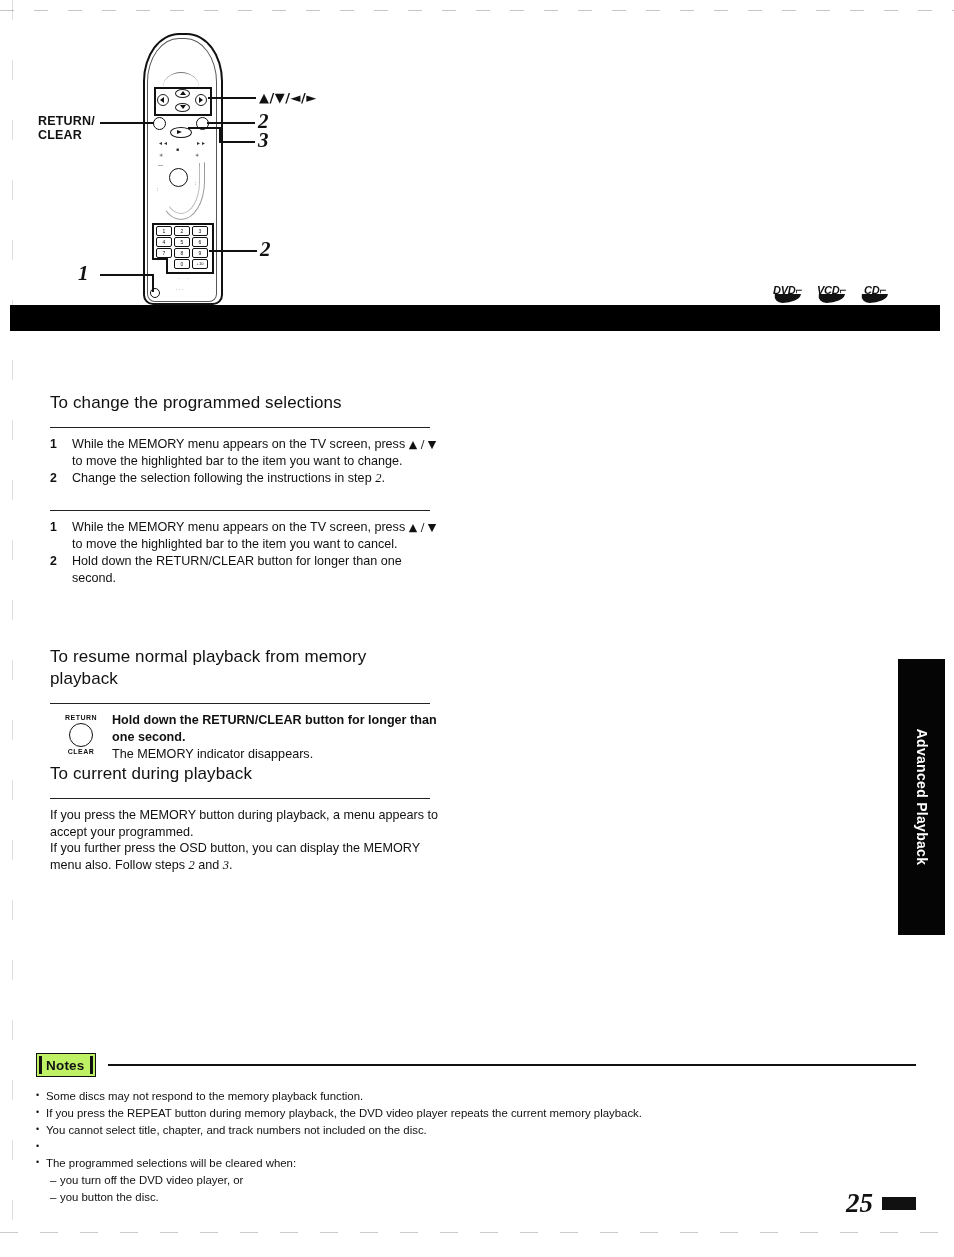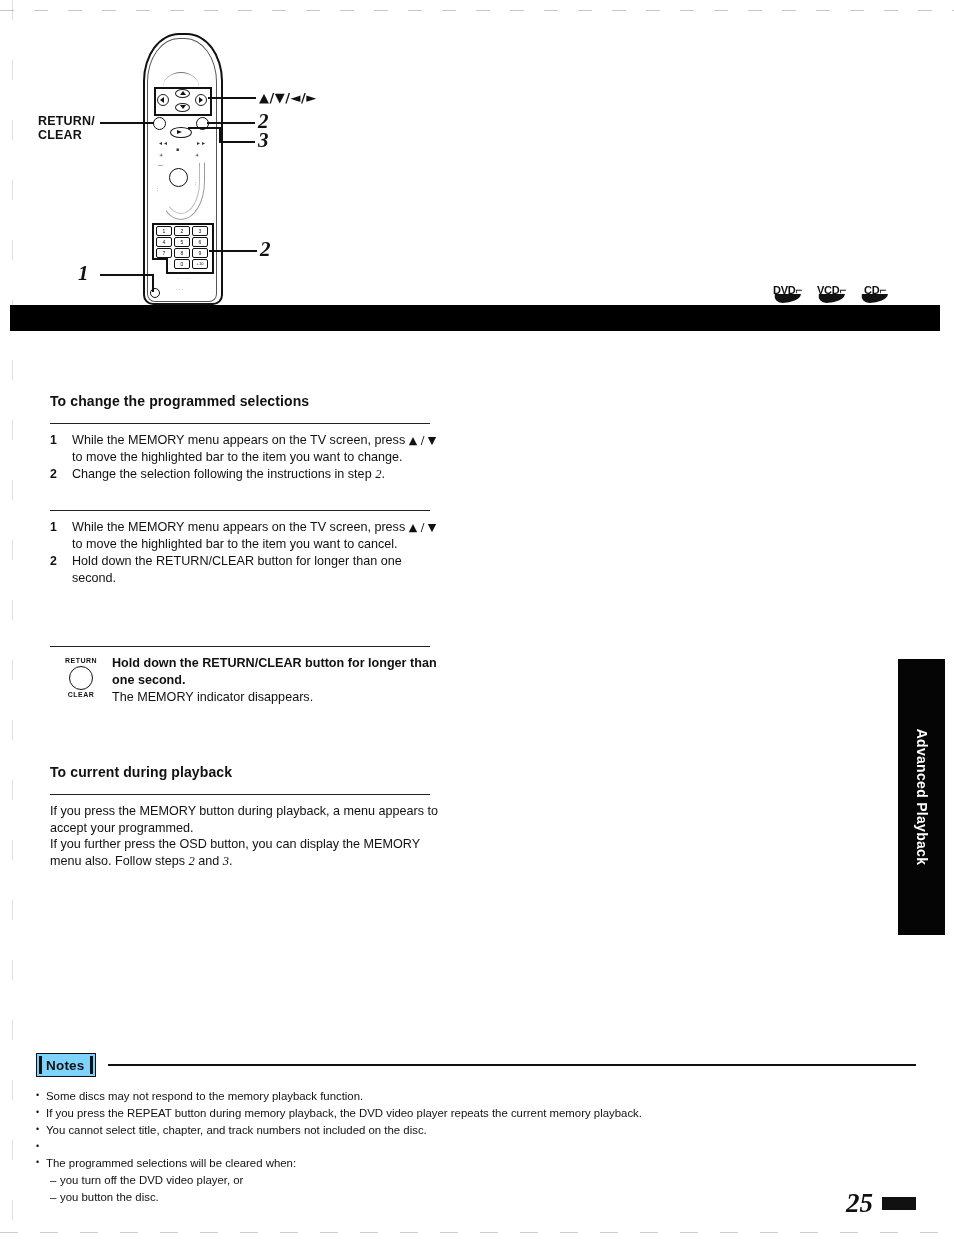--- a/index.html
+++ b/index.html
@@ -291,20 +291,21 @@
   #disc-badges {
     position: absolute;
     left: 760px; top: 282px;
     width: 180px; height: 24px;
   }
   .disc-badge {
     position: absolute;
     font-family: "Liberation Sans", sans-serif;
     font-size: 11px;
     font-weight: bold;
+    font-style: italic;
     color: #111;
     letter-spacing: -0.3px;
   }
   .disc-badge .tail {
     font-weight: normal;
     font-size: 12px;
   }
   .disc-swoosh {
     position: absolute;
     width: 26px; height: 9px;
@@ -324,22 +325,22 @@
     position: absolute;
     left: 0; top: 0;
     width: 954px; height: 1257px;
   }
   .section {
     position: absolute;
     width: 392px;
     left: 50px;
   }
   .sec-head {
-    font-size: 14px;
-    font-weight: bold;
+    font-size: 17px;
+    font-weight: normal;
     color: #111;
     line-height: 1.3;
     padding-bottom: 13px;
     letter-spacing: 0.1px;
   }
   .sec-rule {
     width: 380px;
     height: 1px;
     background: #222;
     margin-bottom: 8px;
@@ -423,21 +424,21 @@
     align-items: center;
     height: 26px;
   }
   .notes-box {
     position: relative;
     display: inline-flex;
     align-items: center;
     border: 1.5px solid #111;
     height: 22px;
     padding: 0 10px 0 9px;
-    background: #7dd3fc;
+    background: #bef264;
   }
   .notes-box .ttl {
     font-size: 13.5px;
     font-weight: bold;
     color: #111;
     letter-spacing: 0.2px;
   }
   .notes-box::before,
   .notes-box::after {
     content: "";
@@ -639,20 +640,24 @@
       <div class="step-num">1</div>
       <div class="step-txt"><span>While the MEMORY menu appears on the TV screen, press </span><span class="arrowset">▲ / ▼</span><span> to move the highlighted bar to the item you want to cancel.</span></div>
     </div>
     <div class="step">
       <div class="step-num">2</div>
       <div class="step-txt">Hold down the RETURN/CLEAR button for longer than one second.</div>
     </div>
   </div>
 
   <div class="section" style="top:646px;">
+    <div class="sec-head">
+      <span>To resume normal playback from memory</span><br>
+      <span>playback</span>
+    </div>
     <div class="sec-rule"></div>
     <div class="icon-row">
       <div class="rc-icon">
         <div class="lbl">RETURN</div>
         <div class="ring"></div>
         <div class="lbl">CLEAR</div>
       </div>
       <div class="icon-text">
         <span class="b">Hold down the RETURN/CLEAR button for longer than one second.</span><br>
         <span>The MEMORY indicator disappears.</span>

